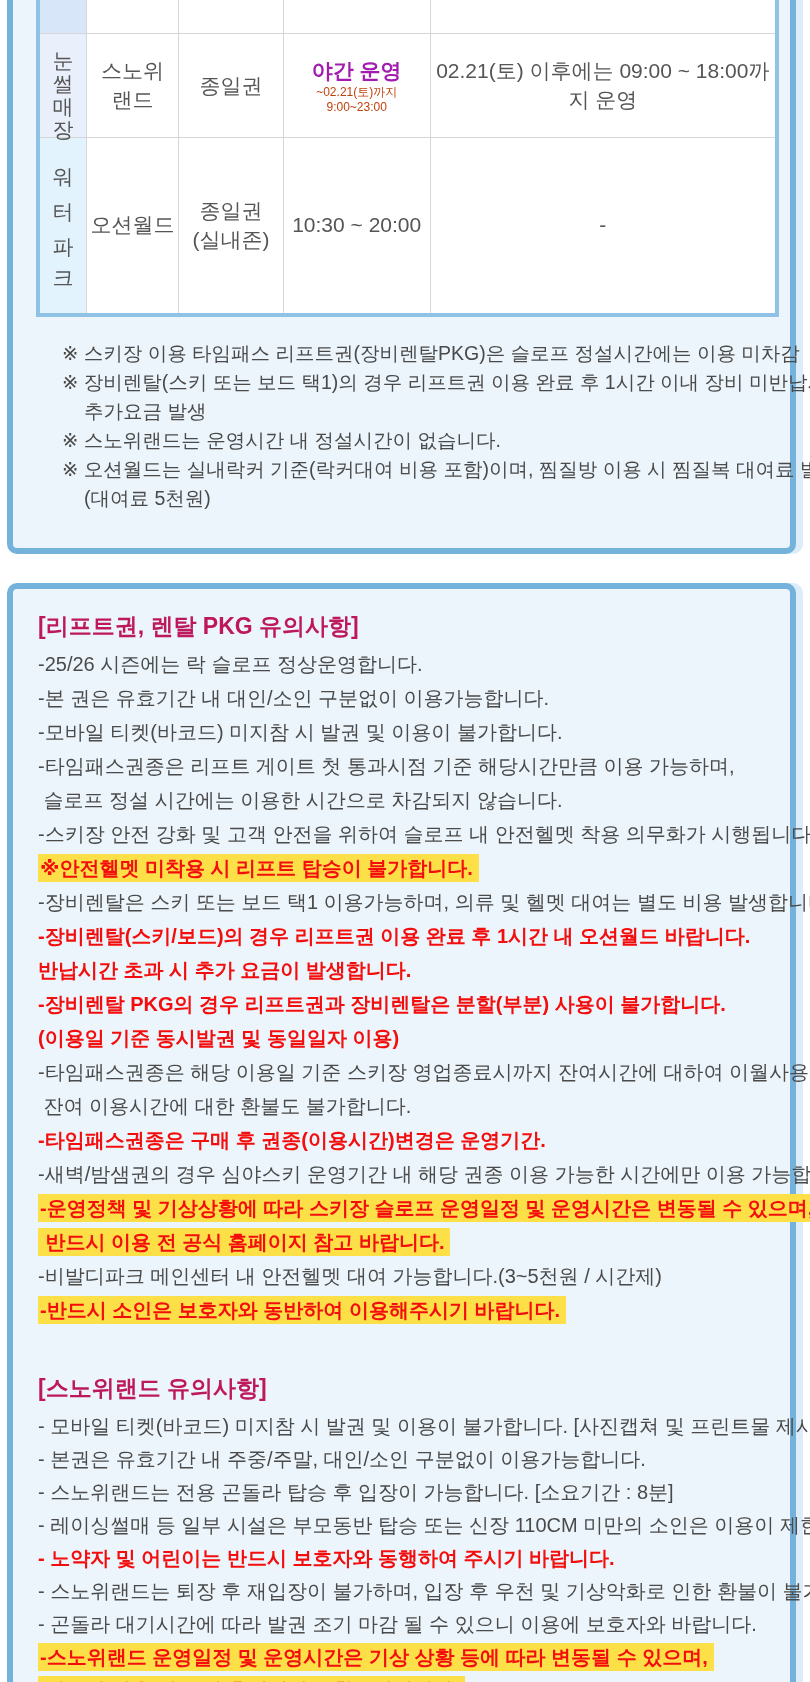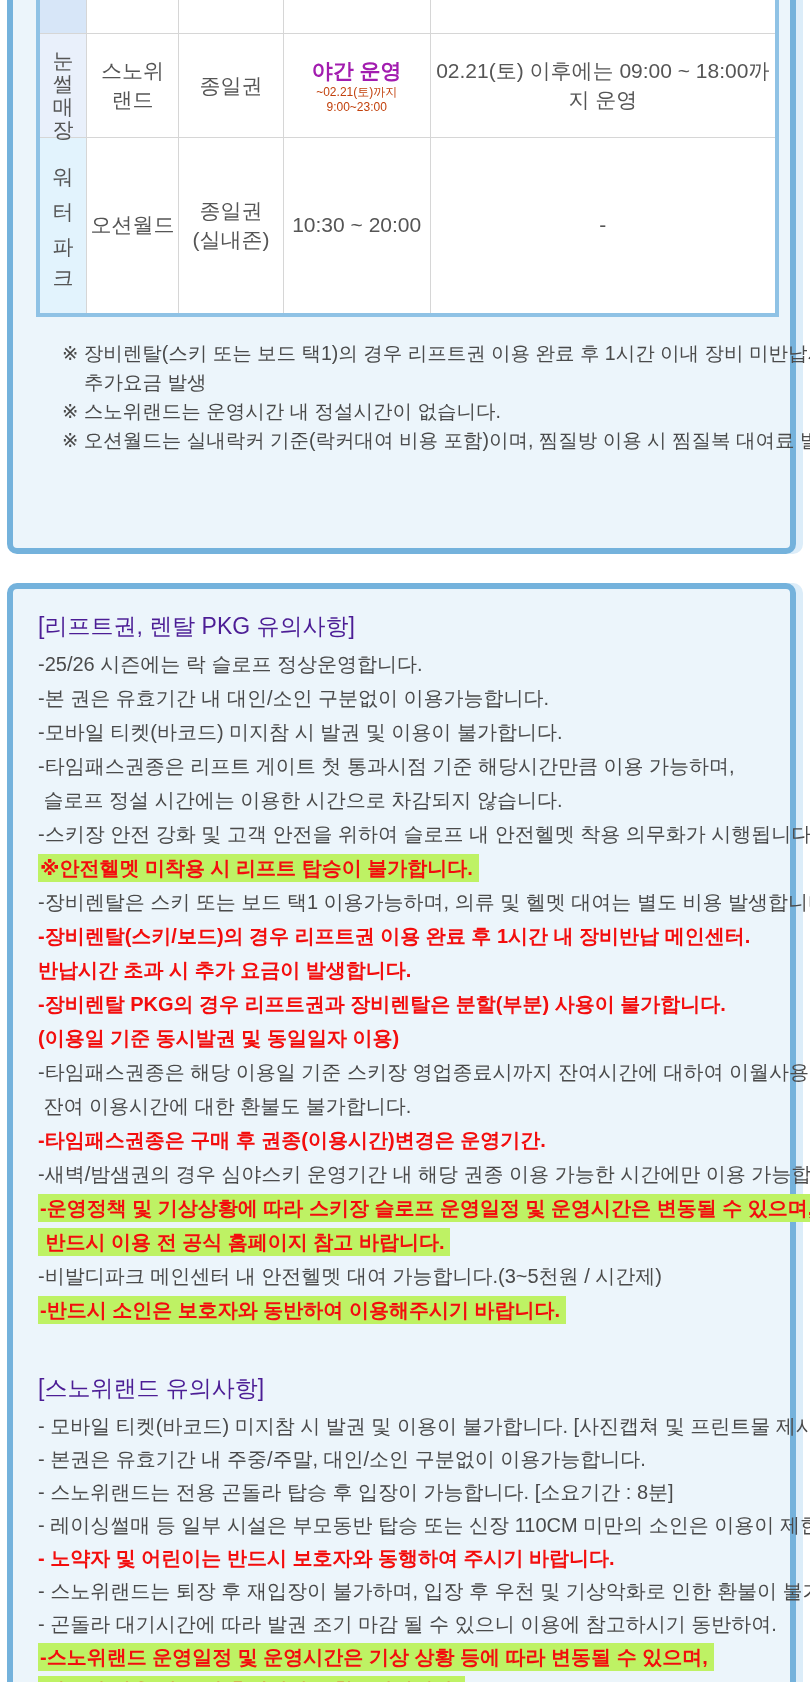--- a/index.html
+++ b/index.html
@@ -44,29 +44,29 @@
     font-size:19.5px;line-height:25px;margin-bottom:4px;color:#4a4a4a;
     white-space:pre;
   }
   #footnotes .line.indent{padding-left:22px;}
   
   .notice-block{position:absolute;left:38px;width:745px;z-index:2;}
   #notices1{top:612px;}
   #notices2{top:1374px;}
   .sec-title{
     font-size:23px;line-height:28px;margin-bottom:12px;
-    font-weight:normal;color:#4c1d95;white-space:pre;
+    font-weight:bold;color:#be185d;white-space:pre;
   }
   .line{
     font-size:20px;line-height:24px;margin-bottom:10px;color:#4a4a4a;
     white-space:pre;
   }
   #notices2 .line{margin-bottom:9px;}
   .line.red .txt{color:#f30d0d;font-weight:bold;}
-  .line.hl .txt{color:#f30d0d;font-weight:bold;background:#bef264;padding:3px 6px 3px 2px;}
+  .line.hl .txt{color:#f30d0d;font-weight:bold;background:#fde047;padding:3px 6px 3px 2px;}
 </style>
 </head>
 <body>
 
 <div id="page">
 
   <div class="panel" id="panel-top"></div>
 
   <table id="hours-table">
     <colgroup>
@@ -115,40 +115,42 @@
       </td>
       <td>
         <span class="cell-line">10:30 ~ 20:00</span>
       </td>
       <td class="note-cell">-</td>
     </tr>
   </tbody>
     </table>
 
   <div id="footnotes">
+      <div class="line"><span class="txt">※ 스키장 이용 타임패스 리프트권(장비렌탈PKG)은 슬로프 정설시간에는 이용 미차감</span></div>
       <div class="line"><span class="txt">※ 장비렌탈(스키 또는 보드 택1)의 경우 리프트권 이용 완료 후 1시간 이내 장비 미반납시</span></div>
       <div class="line indent"><span class="txt">추가요금 발생</span></div>
       <div class="line"><span class="txt">※ 스노위랜드는 운영시간 내 정설시간이 없습니다.</span></div>
       <div class="line"><span class="txt">※ 오션월드는 실내락커 기준(락커대여 비용 포함)이며, 찜질방 이용 시 찜질복 대여료 별도</span></div>
+      <div class="line indent"><span class="txt">(대여료 5천원)</span></div>
     </div>
 
   <div class="panel" id="panel-bottom"></div>
 
   <div class="notice-block" id="notices1">
     <div class="sec-title">[리프트권, 렌탈 PKG 유의사항]</div>
     <div>
         <div class="line"><span class="txt">-25/26 시즌에는 락 슬로프 정상운영합니다.</span></div>
         <div class="line"><span class="txt">-본 권은 유효기간 내 대인/소인 구분없이 이용가능합니다.</span></div>
         <div class="line"><span class="txt">-모바일 티켓(바코드) 미지참 시 발권 및 이용이 불가합니다.</span></div>
         <div class="line"><span class="txt">-타임패스권종은 리프트 게이트 첫 통과시점 기준 해당시간만큼 이용 가능하며,</span></div>
         <div class="line"><span class="txt"> 슬로프 정설 시간에는 이용한 시간으로 차감되지 않습니다.</span></div>
         <div class="line"><span class="txt">-스키장 안전 강화 및 고객 안전을 위하여 슬로프 내 안전헬멧 착용 의무화가 시행됩니다.</span></div>
         <div class="line hl"><span class="txt">※안전헬멧 미착용 시 리프트 탑승이 불가합니다.</span></div>
         <div class="line"><span class="txt">-장비렌탈은 스키 또는 보드 택1 이용가능하며, 의류 및 헬멧 대여는 별도 비용 발생합니다.</span></div>
-        <div class="line red"><span class="txt">-장비렌탈(스키/보드)의 경우 리프트권 이용 완료 후 1시간 내 장비반납 메인센터.</span></div>
+        <div class="line red"><span class="txt">-장비렌탈(스키/보드)의 경우 리프트권 이용 완료 후 1시간 내 오션월드 바랍니다.</span></div>
         <div class="line red"><span class="txt">반납시간 초과 시 추가 요금이 발생합니다.</span></div>
         <div class="line red"><span class="txt">-장비렌탈 PKG의 경우 리프트권과 장비렌탈은 분할(부분) 사용이 불가합니다.</span></div>
         <div class="line red"><span class="txt">(이용일 기준 동시발권 및 동일일자 이용)</span></div>
         <div class="line"><span class="txt">-타임패스권종은 해당 이용일 기준 스키장 영업종료시까지 잔여시간에 대하여 이월사용은 불가하며,</span></div>
         <div class="line"><span class="txt"> 잔여 이용시간에 대한 환불도 불가합니다.</span></div>
         <div class="line red"><span class="txt">-타임패스권종은 구매 후 권종(이용시간)변경은 운영기간.</span></div>
         <div class="line"><span class="txt">-새벽/밤샘권의 경우 심야스키 운영기간 내 해당 권종 이용 가능한 시간에만 이용 가능합니다.</span></div>
         <div class="line hl"><span class="txt">-운영정책 및 기상상황에 따라 스키장 슬로프 운영일정 및 운영시간은 변동될 수 있으며,</span></div>
         <div class="line hl"><span class="txt"> 반드시 이용 전 공식 홈페이지 참고 바랍니다.</span></div>
         <div class="line"><span class="txt">-비발디파크 메인센터 내 안전헬멧 대여 가능합니다.(3~5천원 / 시간제)</span></div>
@@ -158,19 +160,19 @@
 
   <div class="notice-block" id="notices2">
     <div class="sec-title">[스노위랜드 유의사항]</div>
     <div>
         <div class="line"><span class="txt">- 모바일 티켓(바코드) 미지참 시 발권 및 이용이 불가합니다. [사진캡쳐 및 프린트물 제시 불가]</span></div>
         <div class="line"><span class="txt">- 본권은 유효기간 내 주중/주말, 대인/소인 구분없이 이용가능합니다.</span></div>
         <div class="line"><span class="txt">- 스노위랜드는 전용 곤돌라 탑승 후 입장이 가능합니다. [소요기간 : 8분]</span></div>
         <div class="line"><span class="txt">- 레이싱썰매 등 일부 시설은 부모동반 탑승 또는 신장 110CM 미만의 소인은 이용이 제한될 수 있습니다.</span></div>
         <div class="line red"><span class="txt">- 노약자 및 어린이는 반드시 보호자와 동행하여 주시기 바랍니다.</span></div>
         <div class="line"><span class="txt">- 스노위랜드는 퇴장 후 재입장이 불가하며, 입장 후 우천 및 기상악화로 인한 환불이 불가합니다.</span></div>
-        <div class="line"><span class="txt">- 곤돌라 대기시간에 따라 발권 조기 마감 될 수 있으니 이용에 참고하시기 동반하여.</span></div>
+        <div class="line"><span class="txt">- 곤돌라 대기시간에 따라 발권 조기 마감 될 수 있으니 이용에 보호자와 바랍니다.</span></div>
         <div class="line hl"><span class="txt">-스노위랜드 운영일정 및 운영시간은 기상 상황 등에 따라 변동될 수 있으며,</span></div>
         <div class="line hl"><span class="txt"> 반드시 이용 전 공식 홈페이지를 참고바랍니다.</span></div>
       </div>
   </div>
 
 </div>
 
 </body></html>

